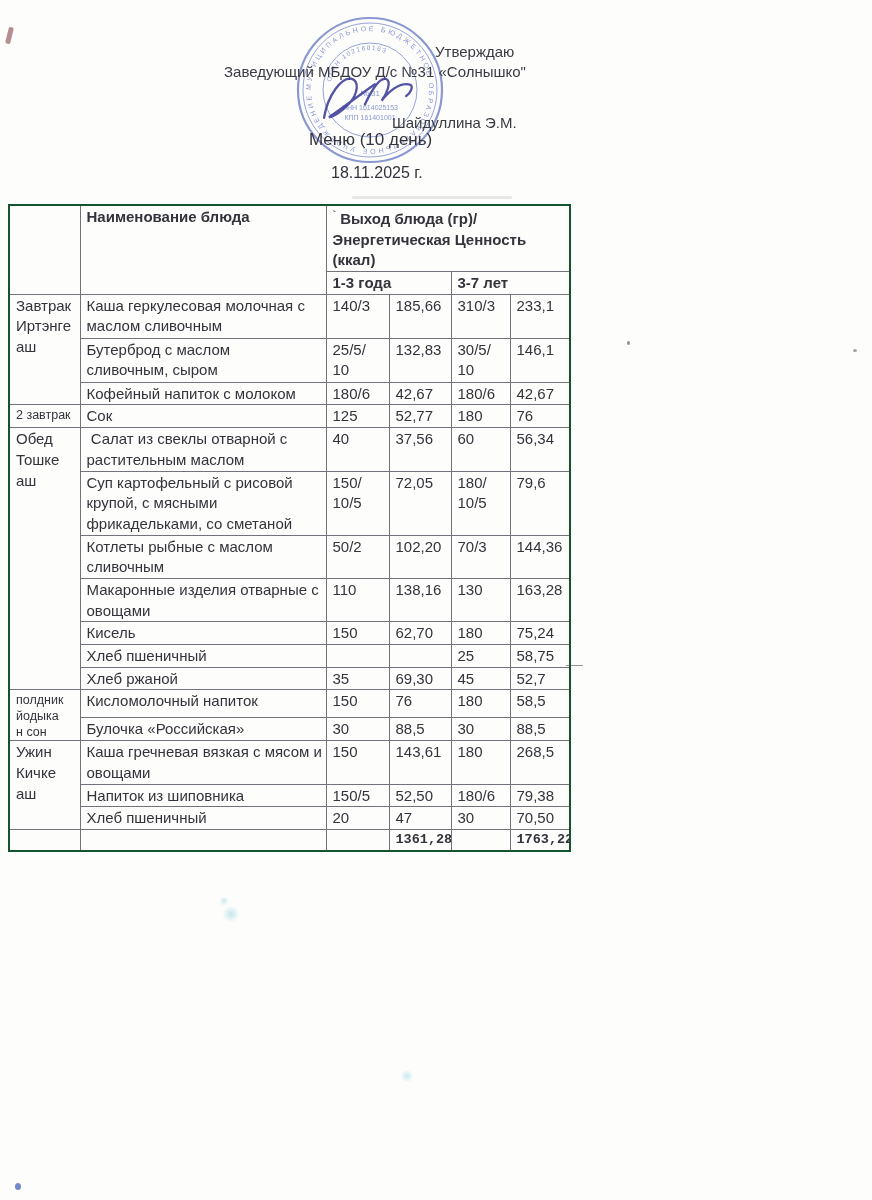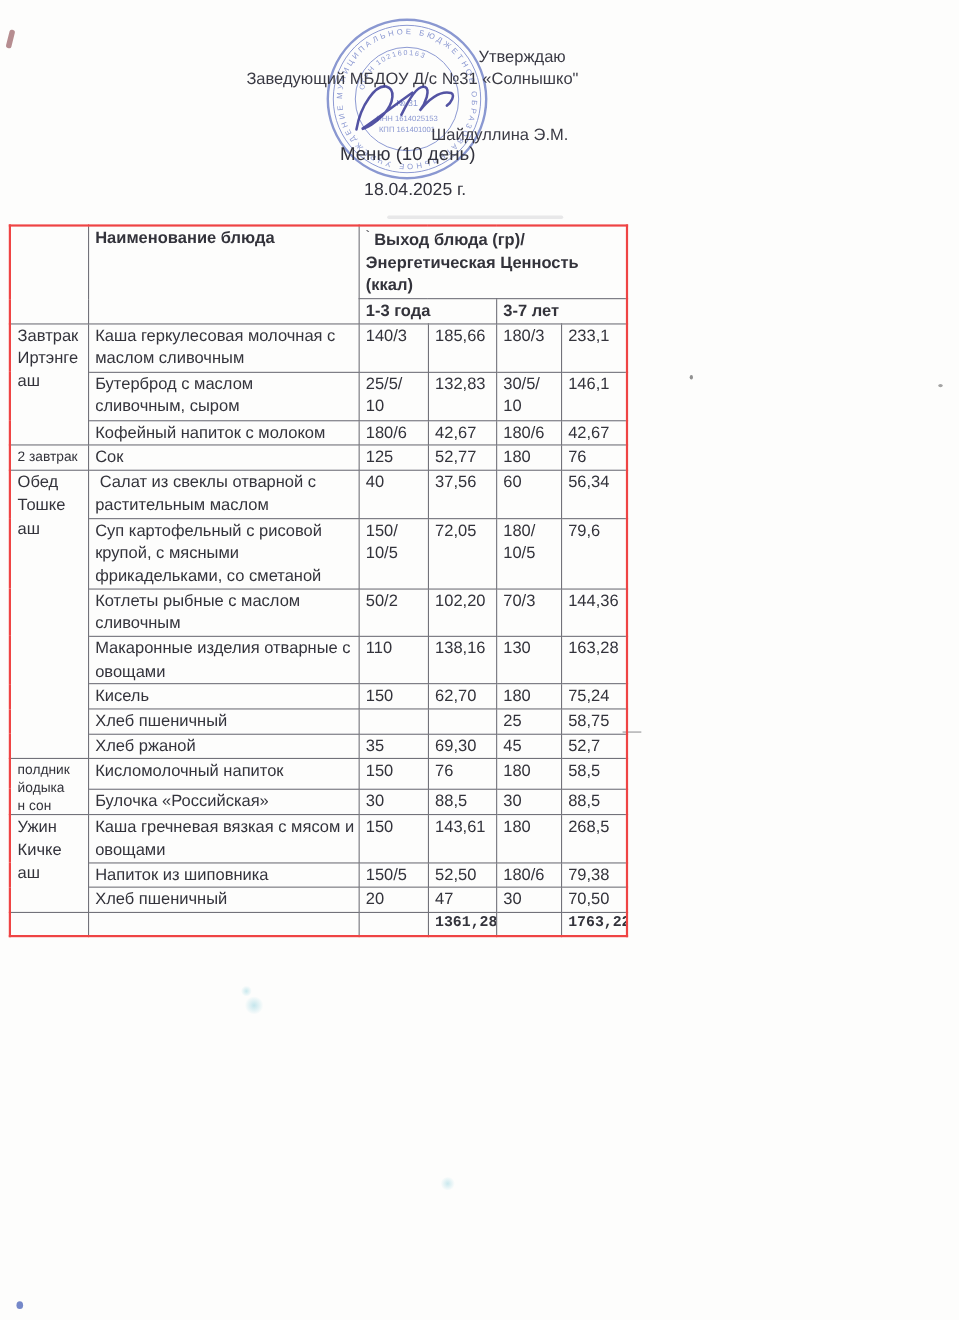--- a/index.html
+++ b/index.html
@@ -17,21 +17,21 @@
   
   .stamp { left:292px; top:12px; z-index:2; opacity:.82; filter:blur(.3px); }
   .signature { left:318px; top:68px; z-index:6; opacity:.9; transform:rotate(-6deg); }
 
   
   table.menu {
     position:absolute; left:8px; top:204px; width:561px;
     border-collapse:collapse; table-layout:fixed; z-index:4;
     color:#33333b;
   }
-  table.menu { border:2px solid #ef4444; }
+  table.menu { border:2px solid #14532d; }
   table.menu td, table.menu th {
     border:1px solid #72727a;
     vertical-align:top;
     padding:1px 3px 0 6px;
     font-size:15px; line-height:1.38;
     white-space:pre-line; overflow:hidden;
     font-weight:400; text-align:left;
   }
   table.menu th { font-weight:700; }
   th.c-out { text-align:center; }
@@ -87,21 +87,21 @@
   </svg>
 
   <svg class="abs signature" width="120" height="55" viewBox="0 0 120 55">
     <path d="M4 44 C10 22 26 5 35 8 C43 11 41 23 30 33 C22 40 13 44 9 44 C22 37 42 25 58 16 M46 35 C54 22 64 9 70 12 C75 15 69 27 63 33 C71 25 82 16 93 20 C97 22 92 29 88 31" fill="none" stroke="#41419a" stroke-width="2.3" stroke-linecap="round"></path>
   </svg>
 
   <div class="abs hdr-text" style="left:435px; top:31px;margin-top:12px;">Утверждаю</div>
   <div class="abs hdr-text" style="left:224px; top:63px;">Заведующий МБДОУ Д/с №31 «Солнышко"</div>
   <div class="abs hdr-text" style="left:392px; top:114px;">Шайдуллина Э.М.</div>
   <div class="abs hdr-text menu-title" style="left:309px; top:130px;">Меню (10 день)</div>
-  <div class="abs hdr-text menu-date" style="left:331px; top:164px;">18.04.2025 г.</div>
+  <div class="abs hdr-text menu-date" style="left:331px; top:164px;">18.11.2025 г.</div>
 
   <table class="menu">
     <colgroup>
       <col style="width:71px">
         <col style="width:246px">
         <col style="width:63px">
       <col style="width:62px">
         <col style="width:59px">
         <col style="width:60px">
     </colgroup>
@@ -117,21 +117,21 @@
     </tr>
 
     <tr style="height:44px">
       <td class="meal" rowspan="3">Завтрак
 Иртэнге
 аш</td>
       <td>Каша геркулесовая молочная с
 маслом сливочным</td>
       <td>140/3</td>
       <td>185,66</td>
-      <td>180/3</td>
+      <td>310/3</td>
       <td>233,1</td>
     </tr>
     <tr style="height:44px">
       <td>Бутерброд с маслом
 сливочным, сыром</td>
       <td>25/5/
 10</td>
       <td>132,83</td>
       <td>30/5/
 10</td>

